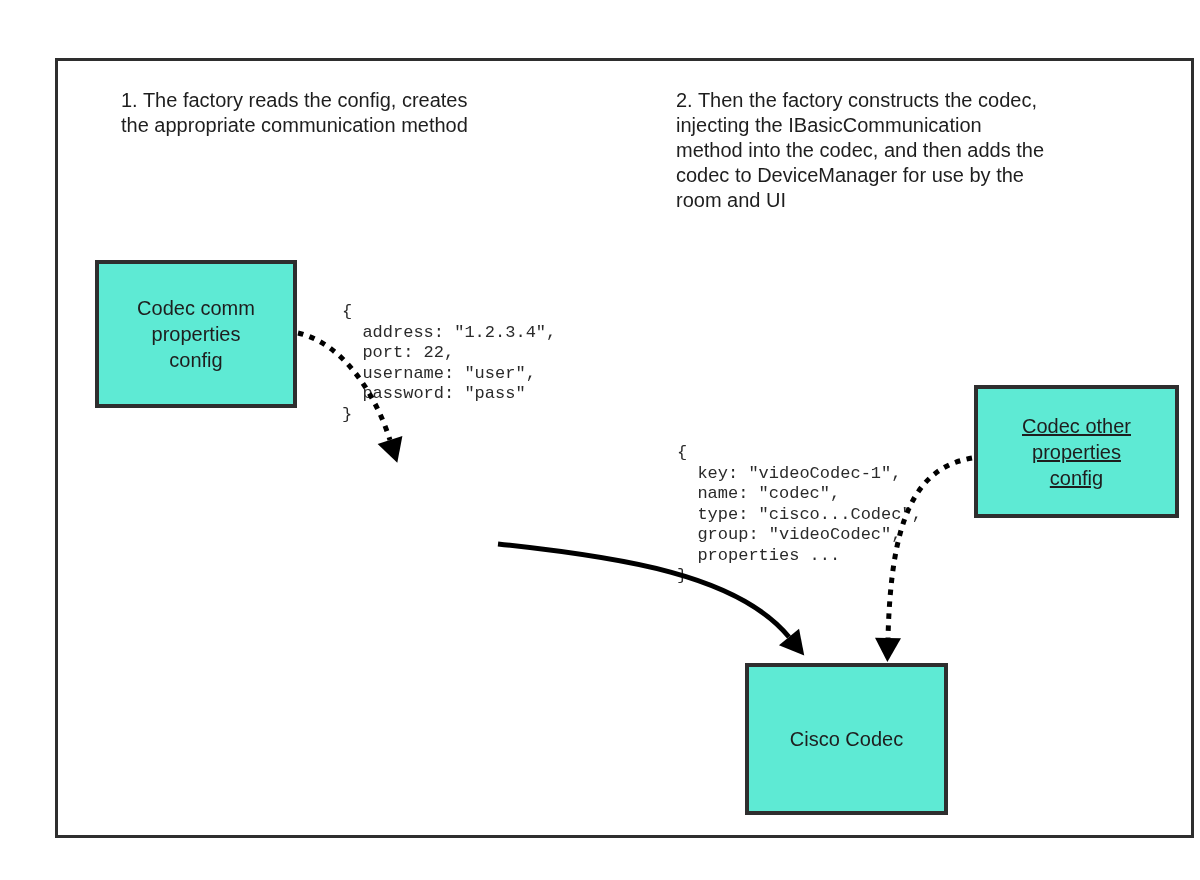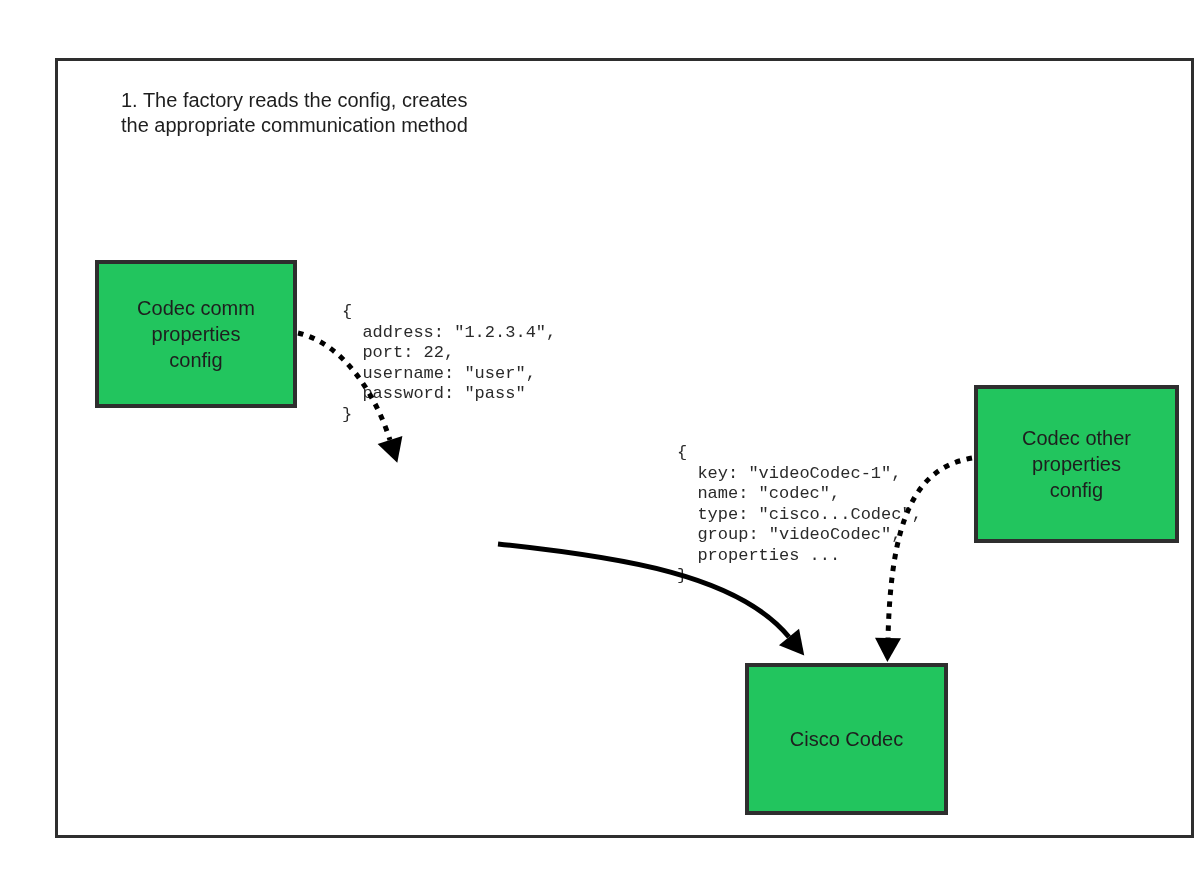--- a/index.html
+++ b/index.html
@@ -50,47 +50,52 @@
   .arrow-layer {
     position: absolute; left: 0; top: 0;
     width: 1200px; height: 880px;
     z-index: 3;
     pointer-events: none;
   }
 
   .dbox {
     position: absolute;
     border: 4px solid #2e2e2e;
-    background: #22c55e;
+    background: #5eead4;
     box-sizing: border-box;
     display: flex;
     align-items: center;
     justify-content: center;
     text-align: center;
     font-size: 20px;
     line-height: 26px;
     white-space: pre-line;
     color: #1e1e1e;
     z-index: 4;
   }
   .box-comm-config  { left: 59px;  top: 260px; width: 202px; height: 148px; }
   .box-ssh-client   { left: 258px; top: 466px; width: 203px; height: 154px; }
   .box-cisco-codec  { left: 709px; top: 663px; width: 203px; height: 152px; text-align: right; }
-  .box-other-config { left: 938px; top: 385px; width: 205px; height: 158px; }
+  .box-other-config { left: 938px; top: 385px; width: 205px; height: 133px; text-decoration: underline; }
 </style>
 </head>
 <body>
 
 <div class="canvas">
 
   <div class="frame"></div>
 
   <div class="note note-step1">1. The factory reads the config, creates
 the appropriate communication method</div>
 
+  <div class="note note-step2">2. Then the factory constructs the codec,
+injecting the IBasicCommunication
+method into the codec, and then adds the
+codec to DeviceManager for use by the
+room and UI</div>
 
 
   <pre class="code code-comm">{
   address: "1.2.3.4",
   port: 22,
   username: "user",
   password: "pass"
 }</pre>
 
   <pre class="code code-codec">{

